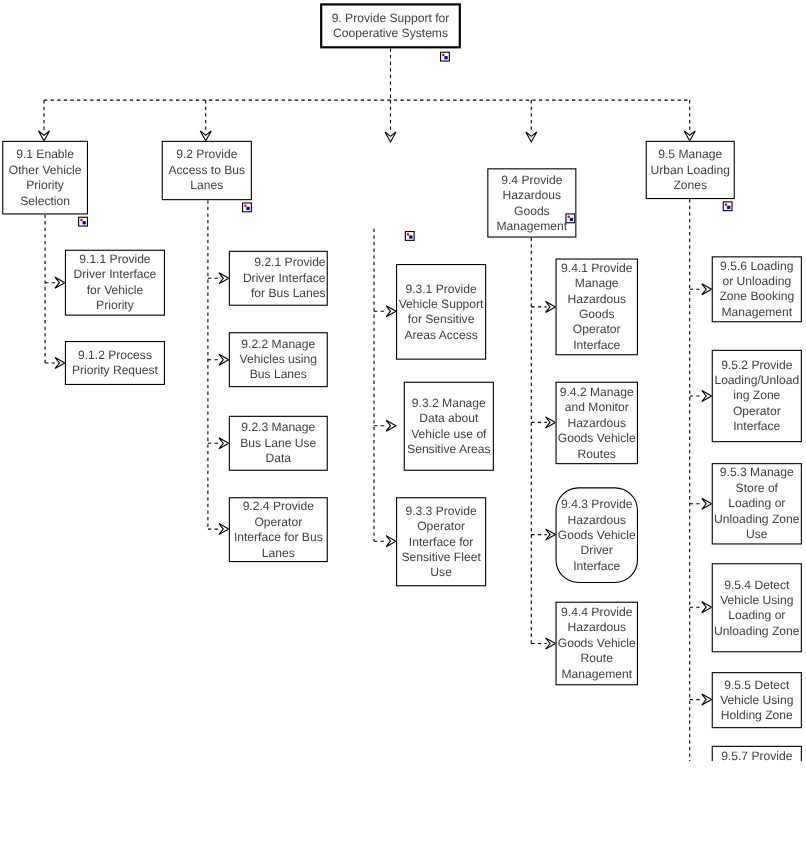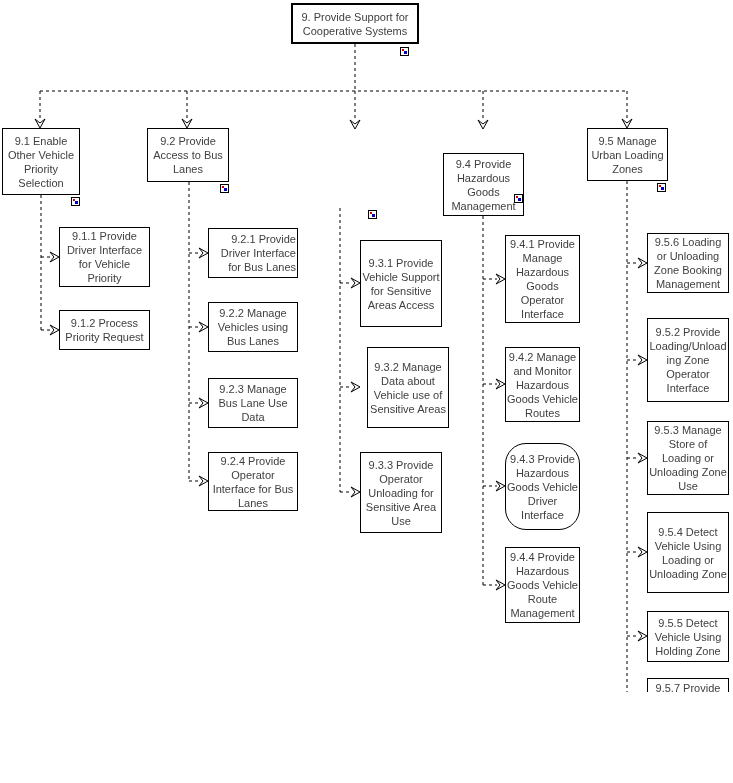--- a/index.html
+++ b/index.html
@@ -143,21 +143,21 @@
     <span class="dot red"></span>
     <span class="dot blue"></span>
   </div>
   <div class="node" style="left:360px;top:240px;width:82px;height:87px;">
     <span class="node-label">9.3.1 Provide Vehicle Support for Sensitive Areas Access</span>
   </div>
   <div class="node" style="left:367px;top:347px;width:82px;height:81px;">
     <span class="node-label">9.3.2 Manage Data about Vehicle use of Sensitive Areas</span>
   </div>
   <div class="node" style="left:360px;top:452px;width:82px;height:81px;">
-    <span class="node-label">9.3.3 Provide Operator Unloading for Sensitive Area Use</span>
+    <span class="node-label">9.3.3 Provide Operator Interface for Sensitive Fleet Use</span>
   </div>
 
   <div class="node" style="left:443px;top:129px;width:81px;height:63px;margin-top:24px;">
     <span class="node-label">9.4 Provide Hazardous Goods Management</span>
   </div>
   <div class="dec-icon" style="left:514px;top:194px;">
     <span class="dot red"></span>
     <span class="dot blue"></span>
   </div>
   <div class="node" style="left:505px;top:235px;width:75px;height:88px;">

